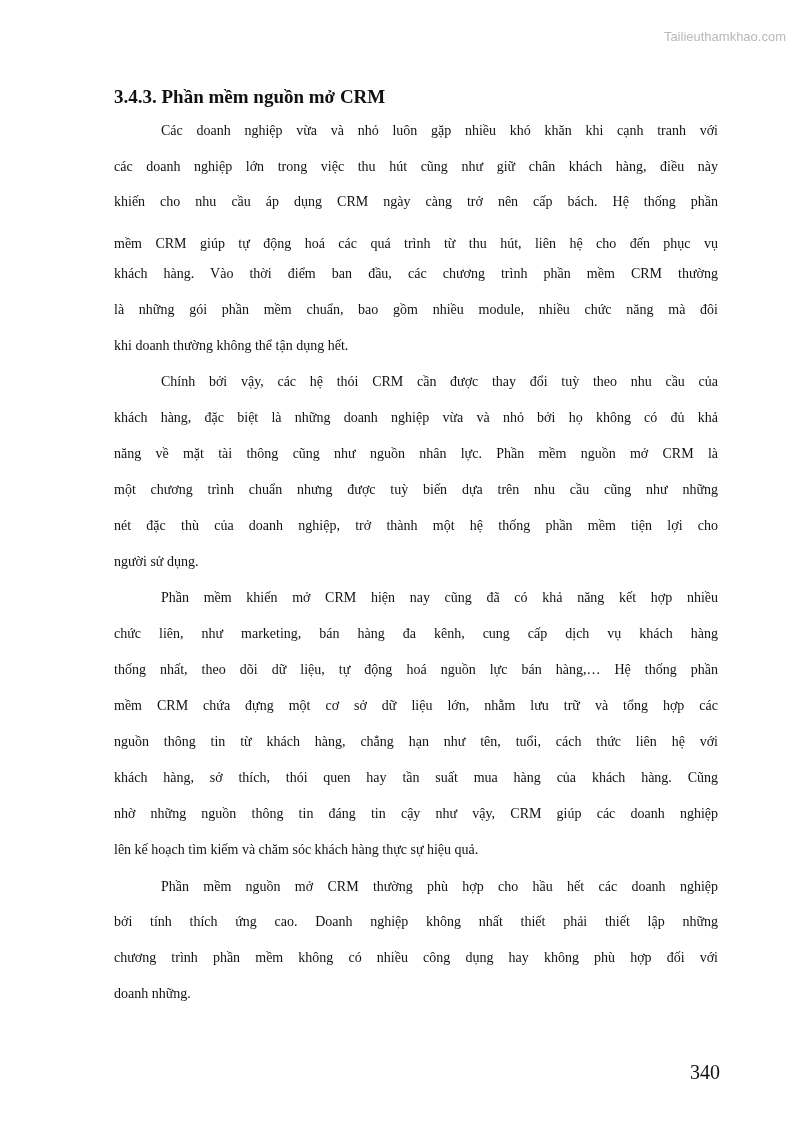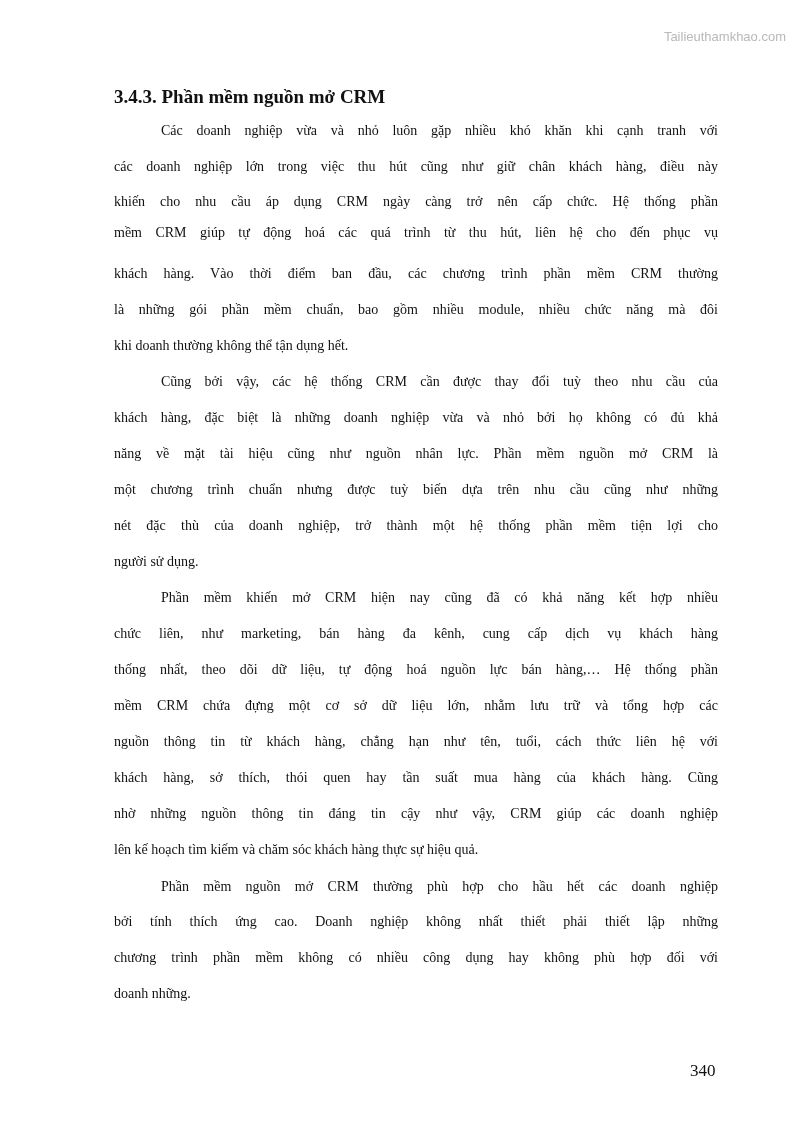--- a/index.html
+++ b/index.html
@@ -5,41 +5,41 @@
   html, body { margin: 0; padding: 0; background: #ffffff; }
   body { width: 794px; height: 1123px; position: relative; overflow: hidden;
          font-family: "Liberation Serif", serif; color: #111; }
   .watermark { position: absolute; top: 2px; right: 8px; font-family: "Liberation Sans", sans-serif;
                font-size: 13px; color: #b8b8b8; letter-spacing: 0; margin-top: 27px; }
   .heading { position: absolute; left: 114px; top: 86px; font-size: 19px; font-weight: bold; }
   .line { position: absolute; left: 114px; width: 604px; font-size: 14px; line-height: 22px;
           white-space: nowrap; text-align: justify; text-align-last: justify; }
   .line.indent { left: 161px; width: 557px; }
   .line.last { text-align-last: left; }
-  .page-number { position: absolute; left: 690px; top: 1061px; font-size: 17px; }
+  .page-number { position: absolute; left: 690px; top: 1061px; font-size: 20px; }
 </style>
 </head>
 <body>
 
 <div class="watermark">Tailieuthamkhao.com</div>
 
 <div class="heading">3.4.3. Phần mềm nguồn mở CRM</div>
 
 <div>
   <div class="line indent" style="top:120px">Các doanh nghiệp vừa và nhỏ luôn gặp nhiều khó khăn khi cạnh tranh với</div>
   <div class="line" style="top:156px">các doanh nghiệp lớn trong việc thu hút cũng như giữ chân khách hàng, điều này</div>
-  <div class="line" style="top:191px">khiến cho nhu cầu áp dụng CRM ngày càng trở nên cấp chức. Hệ thống phần</div>
-  <div class="line" style="top:222px">mềm CRM giúp tự động hoá các quá trình từ thu hút, liên hệ cho đến phục vụ</div>
+  <div class="line" style="top:191px">khiến cho nhu cầu áp dụng CRM ngày càng trở nên cấp bách. Hệ thống phần</div>
+  <div class="line" style="top:233px">mềm CRM giúp tự động hoá các quá trình từ thu hút, liên hệ cho đến phục vụ</div>
   <div class="line" style="top:263px">khách hàng. Vào thời điểm ban đầu, các chương trình phần mềm CRM thường</div>
   <div class="line" style="top:299px">là những gói phần mềm chuẩn, bao gồm nhiều module, nhiều chức năng mà đôi</div>
   <div class="line last" style="top:335px">khi doanh thường không thể tận dụng hết.</div>
 
-  <div class="line indent" style="top:371px">Cũng bởi vậy, các hệ thống CRM cần được thay đổi tuỳ theo nhu cầu của</div>
+  <div class="line indent" style="top:371px">Chính bởi vậy, các hệ thói CRM cần được thay đổi tuỳ theo nhu cầu của</div>
   <div class="line" style="top:407px">khách hàng, đặc biệt là những doanh nghiệp vừa và nhỏ bởi họ không có đủ khả</div>
-  <div class="line" style="top:443px">năng về mặt tài hiệu cũng như nguồn nhân lực. Phần mềm nguồn mở CRM là</div>
+  <div class="line" style="top:443px">năng về mặt tài thông cũng như nguồn nhân lực. Phần mềm nguồn mở CRM là</div>
   <div class="line" style="top:479px">một chương trình chuẩn nhưng được tuỳ biến dựa trên nhu cầu cũng như những</div>
   <div class="line" style="top:515px">nét đặc thù của doanh nghiệp, trở thành một hệ thống phần mềm tiện lợi cho</div>
   <div class="line last" style="top:551px">người sử dụng.</div>
 
   <div class="line indent" style="top:587px">Phần mềm khiến mở CRM hiện nay cũng đã có khả năng kết hợp nhiều</div>
   <div class="line" style="top:623px">chức liên, như marketing, bán hàng đa kênh, cung cấp dịch vụ khách hàng</div>
   <div class="line" style="top:659px">thống nhất, theo dõi dữ liệu, tự động hoá nguồn lực bán hàng,… Hệ thống phần</div>
   <div class="line" style="top:695px">mềm CRM chứa đựng một cơ sở dữ liệu lớn, nhằm lưu trữ và tổng hợp các</div>
   <div class="line" style="top:731px">nguồn thông tin từ khách hàng, chẳng hạn như tên, tuổi, cách thức liên hệ với</div>
   <div class="line" style="top:767px">khách hàng, sở thích, thói quen hay tần suất mua hàng của khách hàng. Cũng</div>

